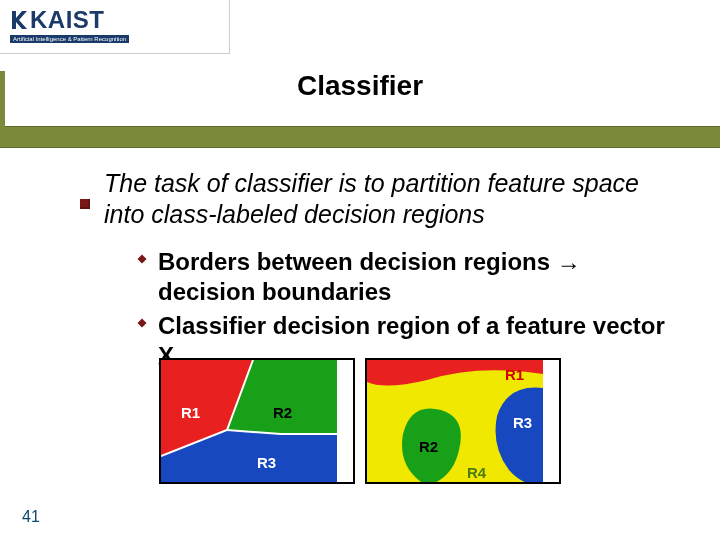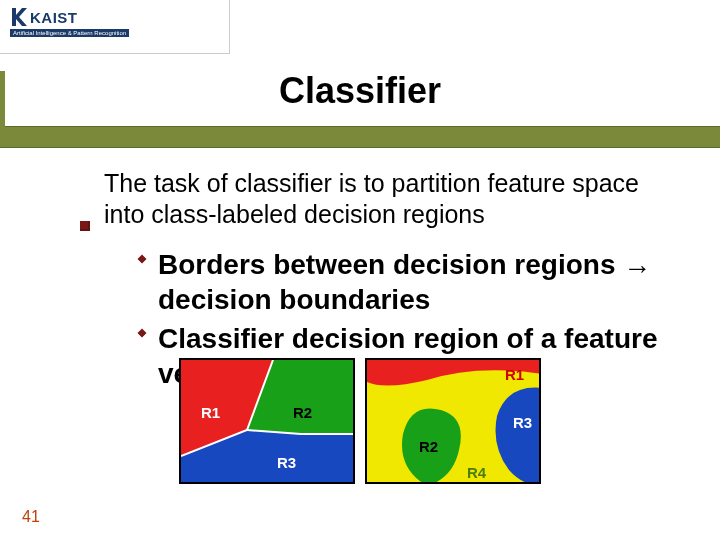--- a/index.html
+++ b/index.html
@@ -35,40 +35,40 @@
     display: flex;
     align-items: center;
     gap: 2px;
   }
   .logo-k {
     width: 18px; height: 22px;
     display: inline-block;
   }
   .logo-text {
     font-weight: bold;
-    font-size: 15px;
+    font-size: 24px;
     color: #1a3a6a;
     letter-spacing: 0.5px;
   }
   .logo-sub {
     font-size: 6px;
     background: #1a3a6a;
     color: #fff;
     padding: 1px 3px;
     margin-top: 1px;
     line-height: 1;
   }
   .title-area {
     position: absolute;
     top: 70px;
     left: 0; right: 0;
     text-align: center;
   }
   .title {
-    font-size: 36px;
+    font-size: 28px;
     font-weight: bold;
     color: #000;
   }
   .olive-bar {
     position: absolute;
     top: 126px;
     left: 0; right: 0;
     height: 22px;
     background: #7a8a3a;
     border-top: 1px solid #5a6a2a;
@@ -83,22 +83,23 @@
     background: #7a8a3a;
   }
   .content {
     position: absolute;
     top: 168px;
     left: 80px;
     right: 40px;
   }
   .bullet-l1 {
     display: flex;
-    align-items: flex-end;
+    align-items: center;
     margin-bottom: 16px;
+    font-style: italic;
   }
   .bullet-l1 .marker {
     width: 10px; height: 10px;
     background: #7a1818;
     margin-top: 10px;
     margin-right: 14px;
     flex-shrink: 0;
     box-shadow: inset -2px -2px 0 rgba(0,0,0,0.2);
   }
   .bullet-l1 .text {
@@ -118,52 +119,52 @@
   .bullet-l2 .marker {
     width: 8px; height: 8px;
     background: #7a1818;
     margin-top: 8px;
     margin-right: 12px;
     flex-shrink: 0;
     transform: rotate(45deg) scale(0.8);
     box-shadow: inset -1px -1px 0 rgba(0,0,0,0.2);
   }
   .bullet-l2 .text {
-    font-size: 28px;
+    font-size: 24px;
     font-weight: bold;
     line-height: 1.25;
     color: #000;
   }
   .figures {
     position: absolute;
     top: 358px;
     left: 0; right: 0;
     display: flex;
     justify-content: center;
     gap: 10px;
   }
   .fig {
     border: 2px solid #000;
-    width: 176px;
+    width: 196px;
     height: 126px;
     position: relative;
     overflow: hidden;
   }
   .region-label {
     position: absolute;
     font-weight: bold;
     font-size: 15px;
     font-family: Arial, sans-serif;
   }
   .page-number {
     position: absolute;
     bottom: 14px;
     left: 22px;
     font-size: 16px;
-    color: #c2410c;
+    color: #0c4a6e;
   }
 </style>
 </head>
 <body>
 
 <div class="slide">
 
   <div class="header-bar"></div>
 
   <div class="logo">

